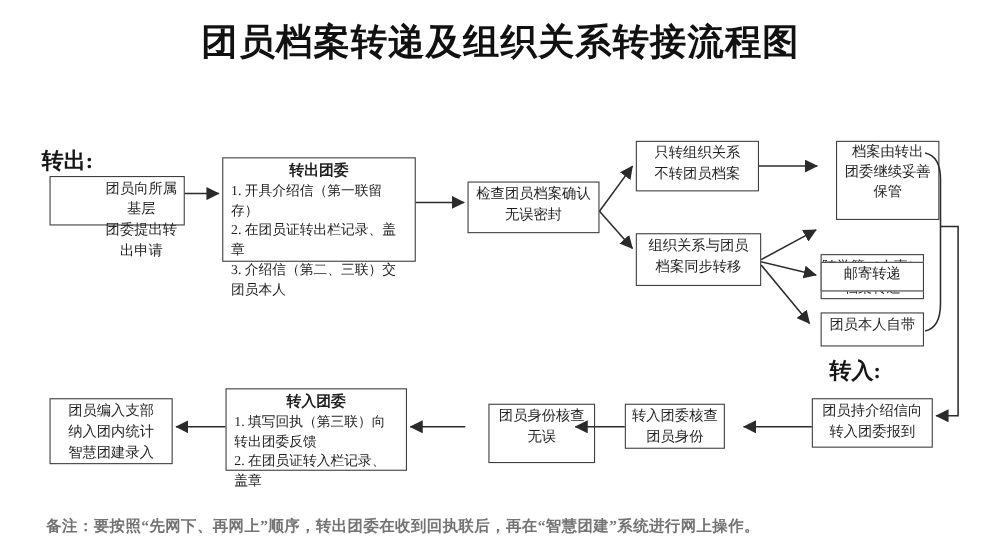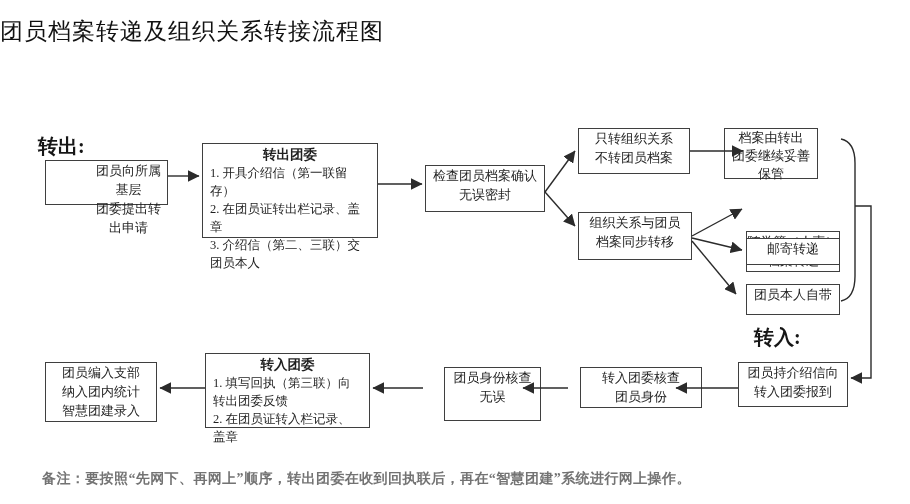--- a/index.html
+++ b/index.html
@@ -1,22 +1,22 @@
 <!DOCTYPE html>
 <html><head>
 <meta charset="utf-8">
 <style>
   html,body{margin:0;padding:0;background:#ffffff;}
   #stage{
     position:relative;width:910px;height:504px;background:#ffffff;overflow:hidden;
     font-family:"Liberation Serif", serif;color:#1f1f1f;
   }
   .title{
-    position:absolute;left:0;top:16px;width:100%;text-align:left;
-    font-size:23px;font-weight:normal;letter-spacing:1px;color:#111;
+    position:absolute;left:0;top:16px;width:100%;text-align:center;
+    font-size:33px;font-weight:bold;letter-spacing:1px;color:#111;
   }
   .flow-label{
     position:absolute;font-size:20px;font-weight:bold;color:#161616;
   }
   .box{
     position:absolute;border:1.4px solid #3f3f3f;background:#ffffff;box-sizing:border-box;
     display:flex;flex-direction:column;align-items:center;
     font-size:13px;line-height:19px;text-align:center;z-index:2;
   }
   .box-list{
@@ -60,21 +60,21 @@
   <div class="box" style="left:578px;top:128px;width:112px;height:46px;">
     <div>只转组织关系</div>
     <div>不转团员档案</div>
   </div>
 
   <div class="box" style="left:578px;top:212px;width:114px;height:48px;">
     <div>组织关系与团员</div>
     <div>档案同步转移</div>
   </div>
 
-  <div class="box" style="left:724px;top:128px;width:94px;height:51px;line-height:18px;">
+  <div class="box" style="left:760px;top:128px;width:94px;height:72px;line-height:18px;">
     <div>档案由转出</div>
     <div>团委继续妥善</div>
     <div>保管</div>
   </div>
 
   <div class="box" style="left:746px;top:191px;width:94px;height:41px;margin-top:40px;">
     <div>随学籍（人事）</div>
     <div>档案转递</div>
   </div>
 
@@ -84,21 +84,21 @@
 
   <div class="box" style="left:746px;top:284px;width:94px;height:31px;">
     <div>团员本人自带</div>
   </div>
 
   <div class="box" style="left:738px;top:362px;width:110px;height:45px;">
     <div>团员持介绍信向</div>
     <div>转入团委报到</div>
   </div>
 
-  <div class="box" style="left:568px;top:367px;width:122px;height:41px;margin-left:12px;">
+  <div class="box" style="left:568px;top:367px;width:91px;height:41px;">
     <div>转入团委核查</div>
     <div>团员身份</div>
   </div>
 
   <div class="box" style="left:423px;top:367px;width:97px;height:54px;margin-left:21px;">
     <div>团员身份核查</div>
     <div>无误</div>
   </div>
 
   <div class="box box-list" style="left:205px;top:353px;width:165px;height:75px;">

